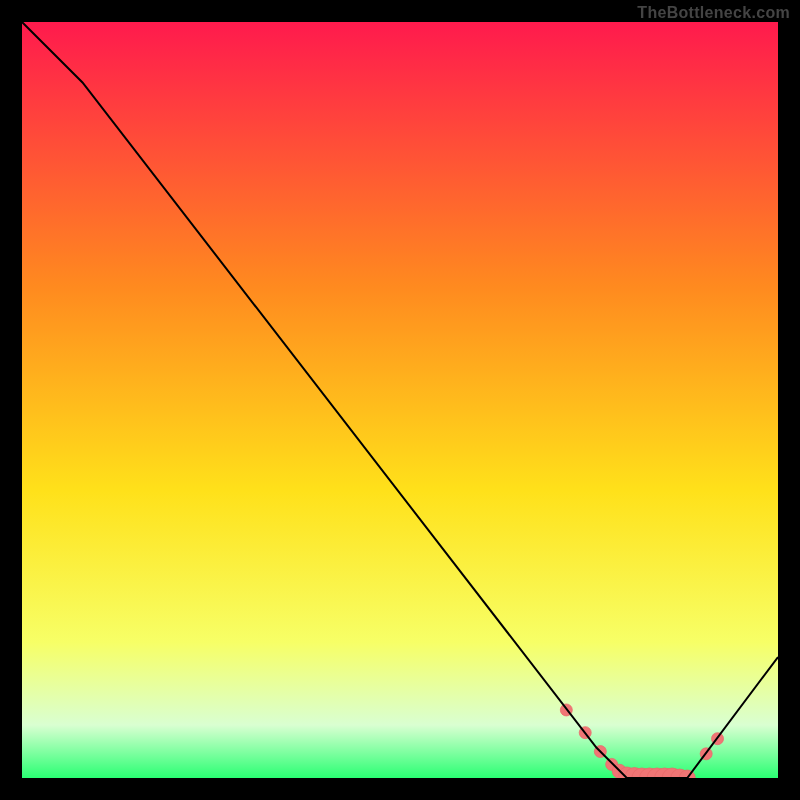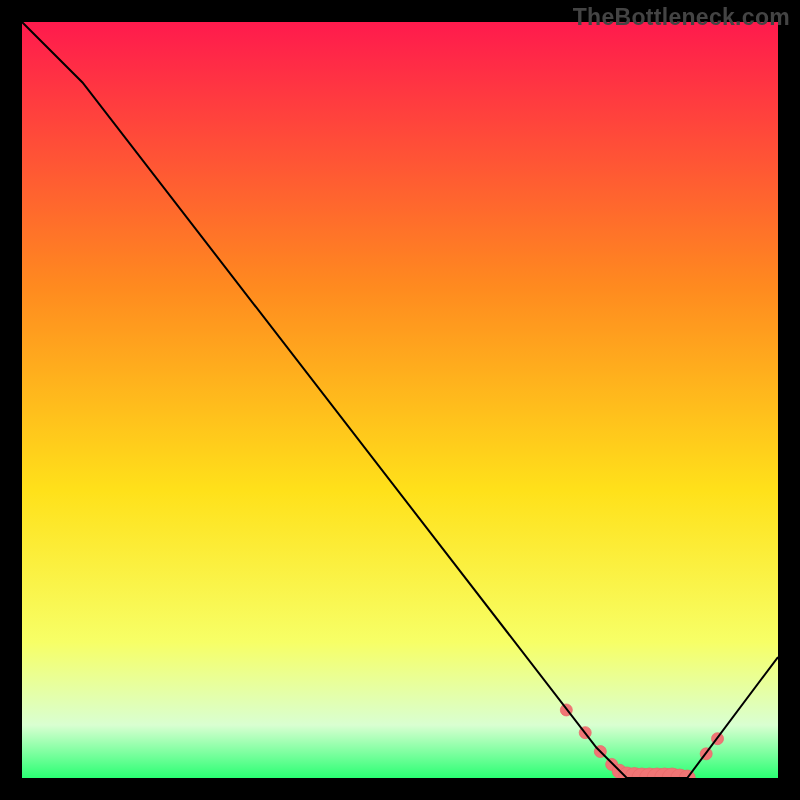--- a/index.html
+++ b/index.html
@@ -15,21 +15,21 @@
     width: 800px;
     height: 800px;
     background: #000;
     position: relative;
   }
   .watermark {
     position: absolute;
     top: 4px;
     right: 10px;
     color: #444;
-    font-size: 23px;
+    font-size: 16px;
     font-weight: bold;
     letter-spacing: 0.3px;
     z-index: 5;
   }
   svg.plot {
     position: absolute;
     left: 22px;
     top: 22px;
     width: 756px;
     height: 756px;

